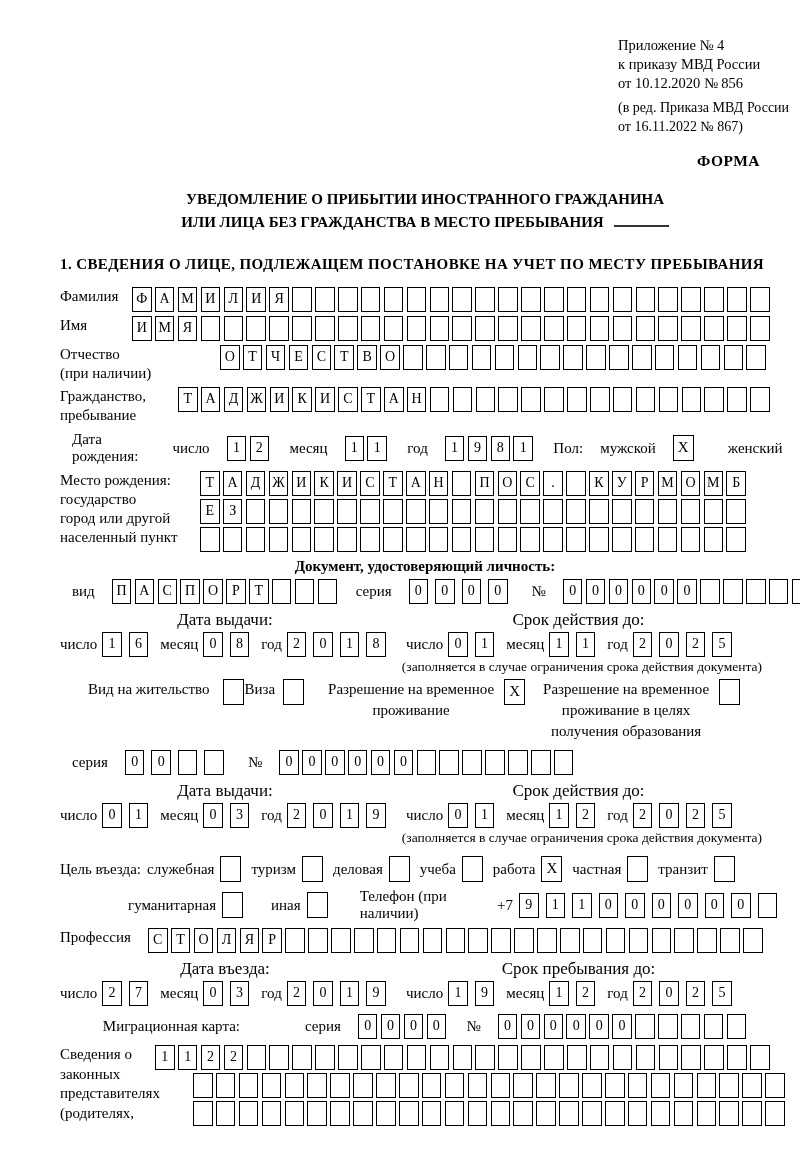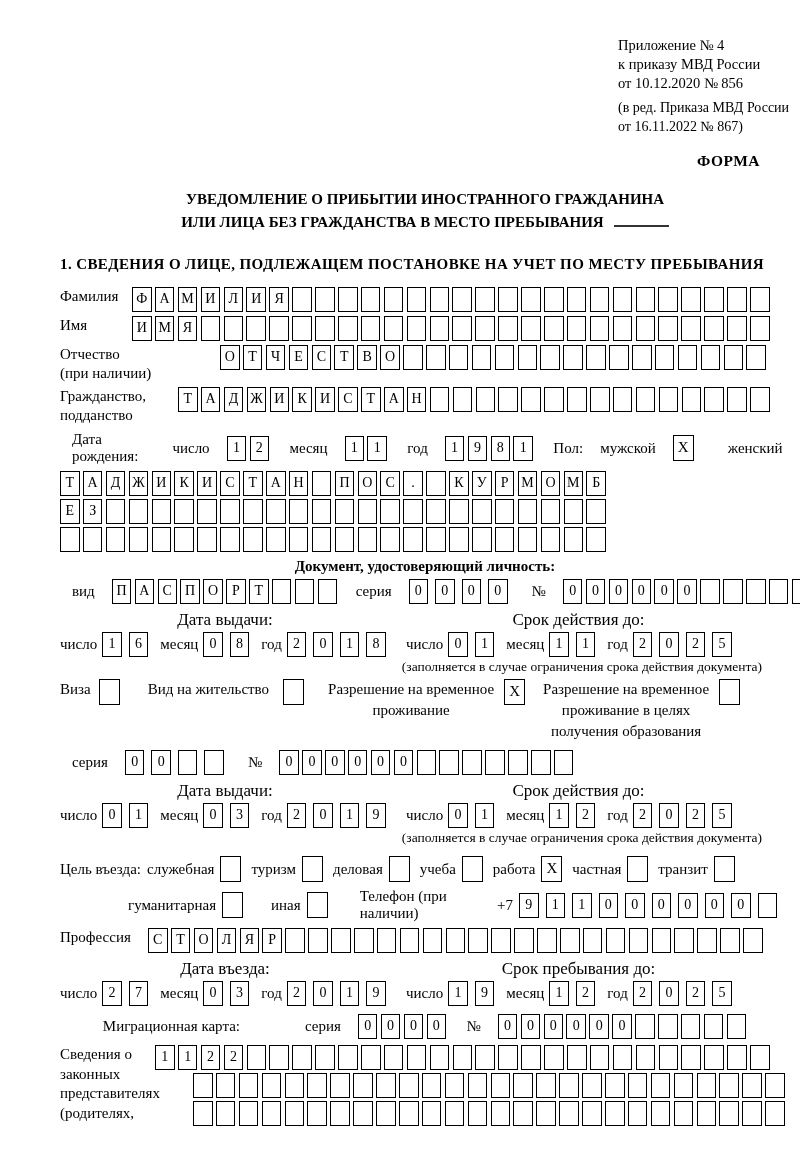--- a/index.html
+++ b/index.html
@@ -162,21 +162,21 @@
         <span class="cell"></span>
         <span class="cell"></span>
         <span class="cell"></span>
         <span class="cell"></span>
       </span>
   </div>
 
   <div class="frow">
     <span class="flabel" style="width:118px;">
       <span>Гражданство,</span><br>
-      <span>подданство</span>
+      <span>пребывание</span>
     </span>
     <span class="cells">
         <span class="cell">Т</span>
         <span class="cell">А</span>
         <span class="cell">Д</span>
         <span class="cell">Ж</span>
         <span class="cell">И</span>
         <span class="cell">К</span>
         <span class="cell">И</span>
         <span class="cell">С</span>
@@ -223,20 +223,26 @@
       </span>
     <span>Пол:</span>
     <span>мужской</span>
     <span class="cbox">X</span>
     <span style="width:6px;"></span>
     <span>женский</span>
     <span class="cbox"></span>
   </div>
 
   <div class="frow" style="margin-top:6px;">
+    <span class="flabel" style="width:140px;">
+      <span>Место рождения:</span><br>
+      <span>государство</span><br>
+      <span>город или другой</span><br>
+      <span>населенный пункт</span>
+    </span>
     <span class="mleft-col">
       <span class="cells" style="margin-bottom:3px;">
           <span class="cell">Т</span>
           <span class="cell">А</span>
           <span class="cell">Д</span>
           <span class="cell">Ж</span>
           <span class="cell">И</span>
           <span class="cell">К</span>
           <span class="cell">И</span>
           <span class="cell">С</span>
@@ -394,27 +400,27 @@
             <span class="cell">2</span>
             <span class="cell">5</span>
           </span>
       </div>
     </div>
   </div>
   <div class="footnote">(заполняется в случае ограничения срока действия документа)</div>
 
 
   <div class="opts">
+    <div class="opt" style="margin-left:28px;">
+      <span class="opt-label">Вид на жительство</span>
+      <span class="cbox" style="margin-left:14px;"></span>
+    </div>
     <div class="opt">
       <span class="opt-label">Виза</span>
       <span class="cbox" style="margin-left:8px;"></span>
-    </div>
-    <div class="opt" style="margin-left:28px;">
-      <span class="opt-label">Вид на жительство</span>
-      <span class="cbox" style="margin-left:14px;"></span>
     </div>
     <div class="opt" style="margin-left:24px;">
       <span class="opt-label">
         <span>Разрешение на временное</span><br>
         <span>проживание</span>
       </span>
       <span class="cbox" style="margin-left:10px;">X</span>
     </div>
     <div class="opt" style="margin-left:18px;">
       <span class="opt-label">

